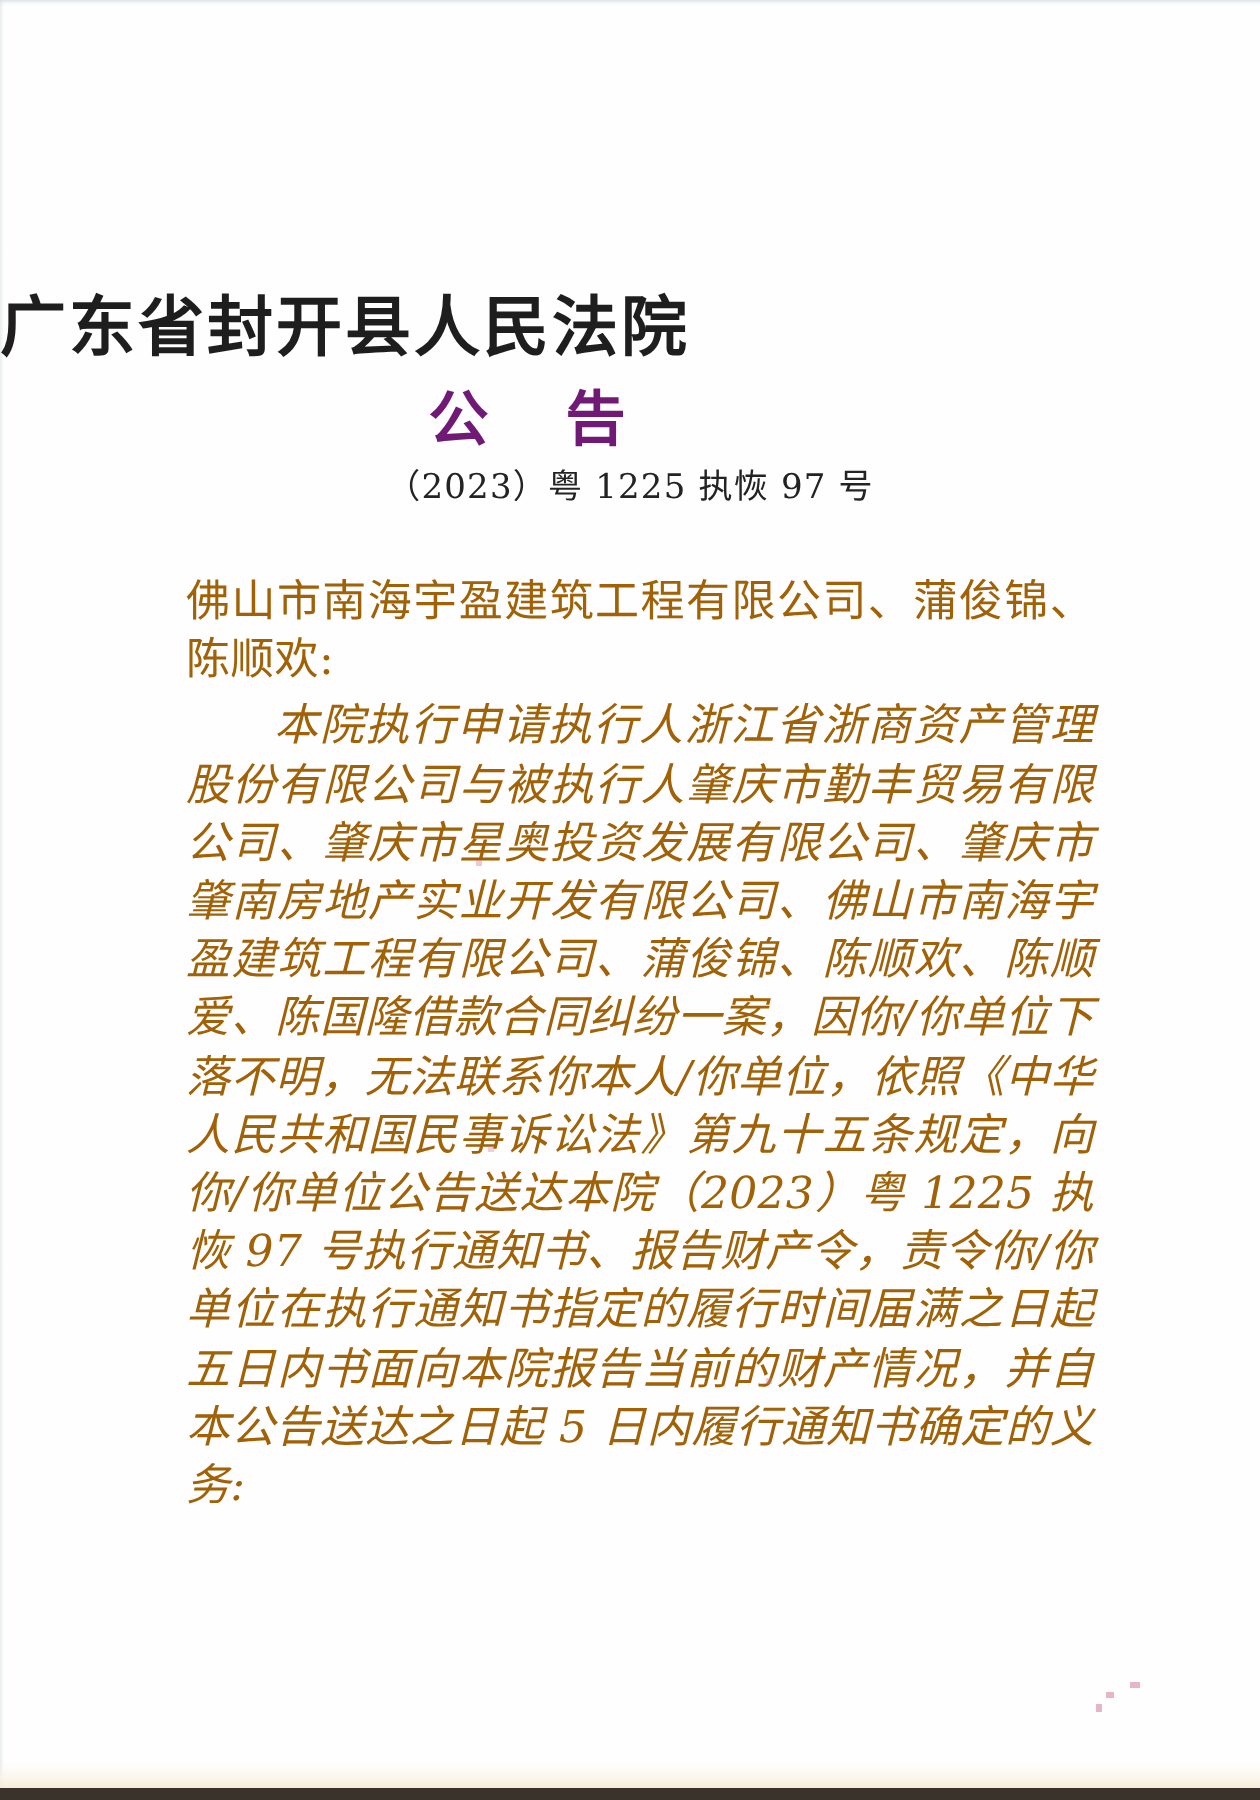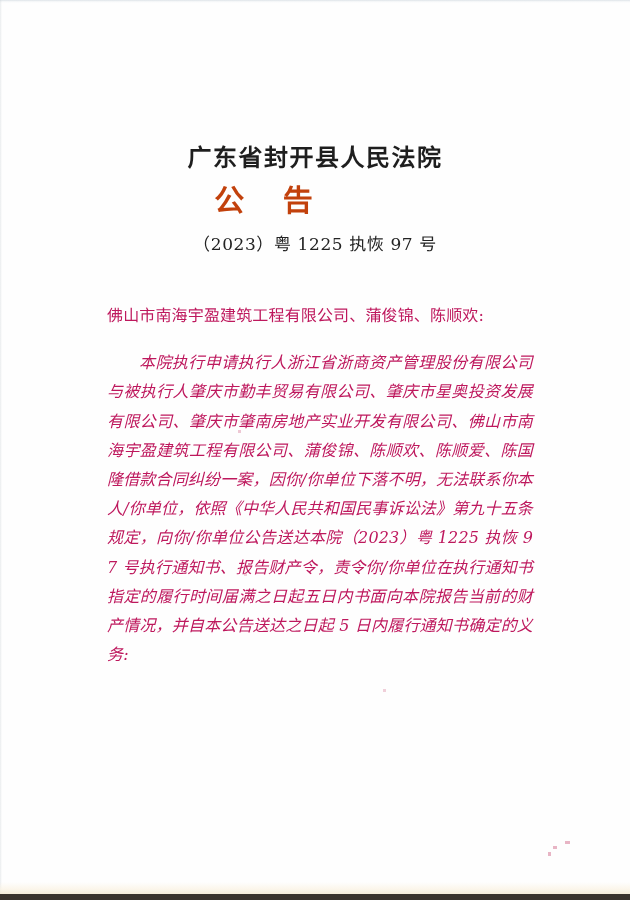--- a/index.html
+++ b/index.html
@@ -76,40 +76,39 @@
               background: rgba(214,120,150,0.35); }
   .speck.s6 { left: 383px; top: 689px; width: 3px; height: 3px;
               background: rgba(214,120,150,0.35); }
 
   
   .doc-title {
     position: absolute;
     left: 0;
     top: 126px;
     width: 630px;
-    text-align: center;
-    font-size: 24px;
+    font-size: 33px;
     line-height: 32px;
     letter-spacing: 1.5px;
     font-weight: 600;
     color: #1e1e1e;
   }
 
   .doc-subtitle {
     position: absolute;
     left: 0;
-    top: 156px;
+    top: 166px;
     width: 527px;
     text-align: center;
     font-size: 30px;
     line-height: 40px;
     font-weight: 700;
     letter-spacing: 14px;
     text-indent: 14px;
-    color: #c2410c;
+    color: #701a75;
   }
 
   .case-number {
     position: absolute;
     left: 0;
     top: 231px;
     width: 630px;
     text-align: center;
     font-size: 17px;
     line-height: 26px;
@@ -119,27 +118,27 @@
 
   
   .body-block {
     position: absolute;
     left: 89px;
     top: 283px;
     width: 462px;
   }
 
   .para {
-    font-size: 16px;
+    font-size: 22px;
     line-height: 29.2px;
     letter-spacing: 0.15px;
     text-align: justify;
     text-justify: inter-character;
-    margin: 18px;
-    color: #be185d;
+    margin: 4px;
+    color: #a16207;
     word-break: break-all;
   }
 
   .para.indent {
     text-indent: 2em;
   }
 
   .para + .para {
     margin-top: 0;
     font-style: italic;

